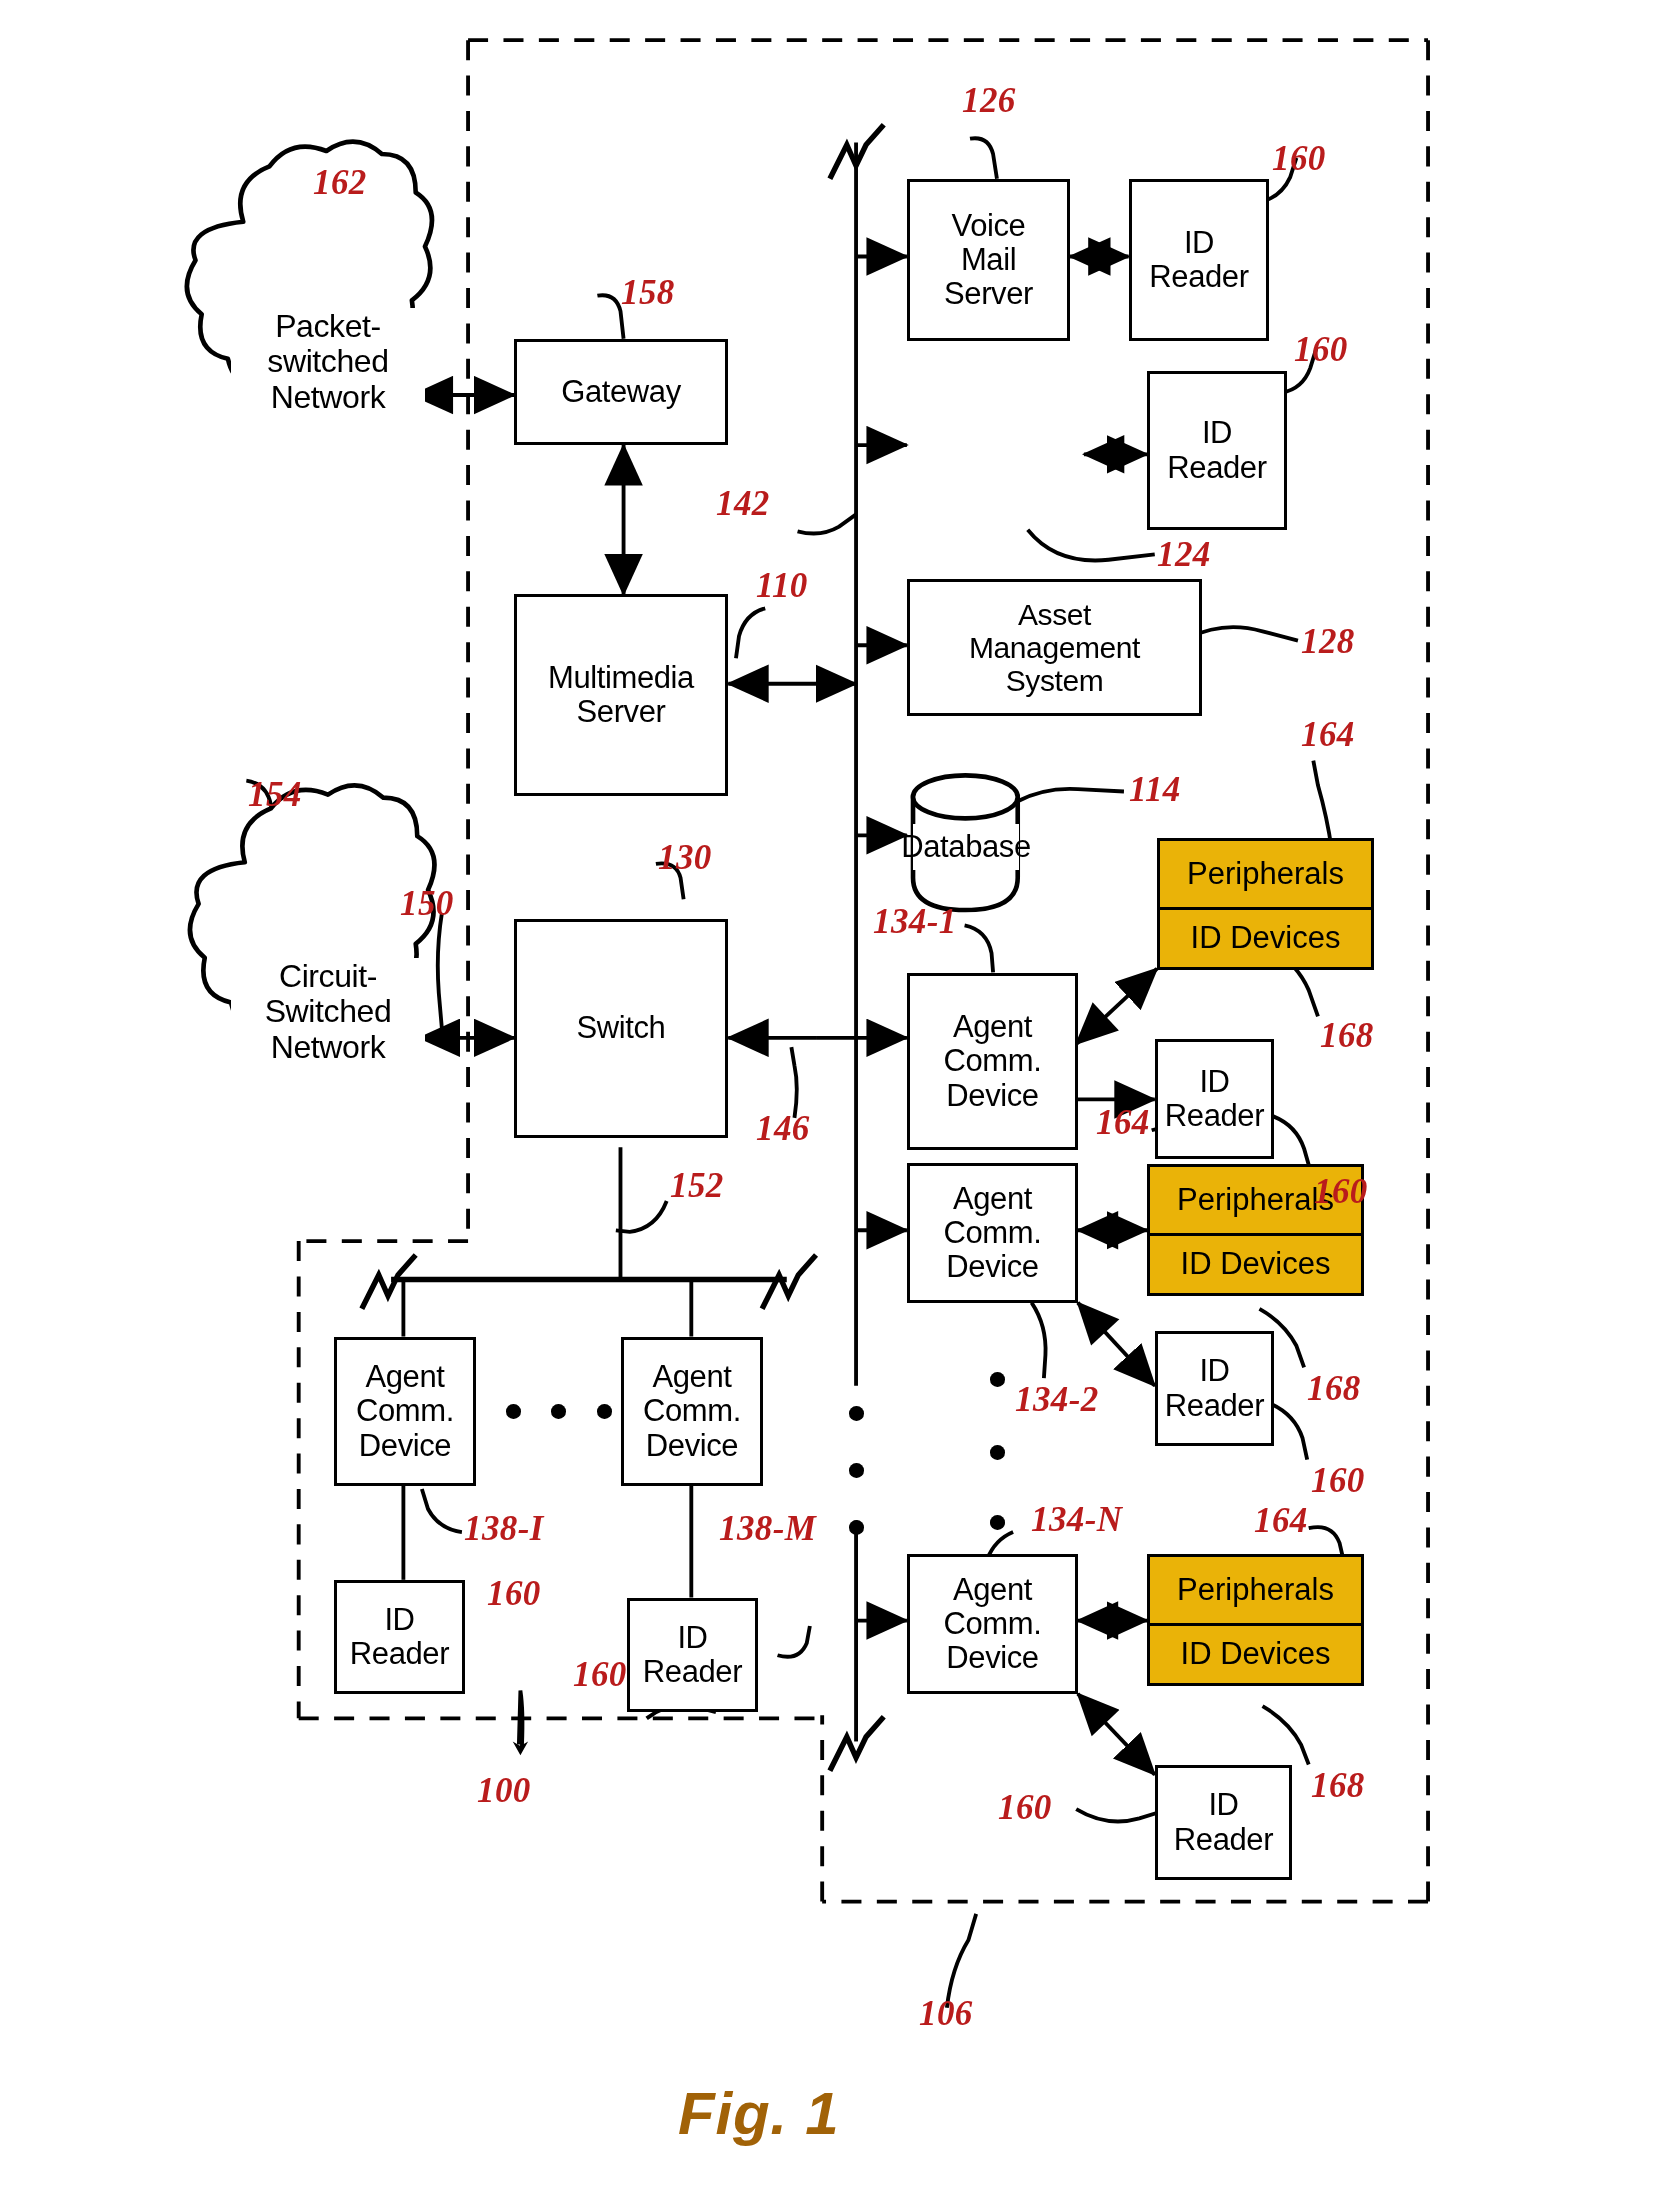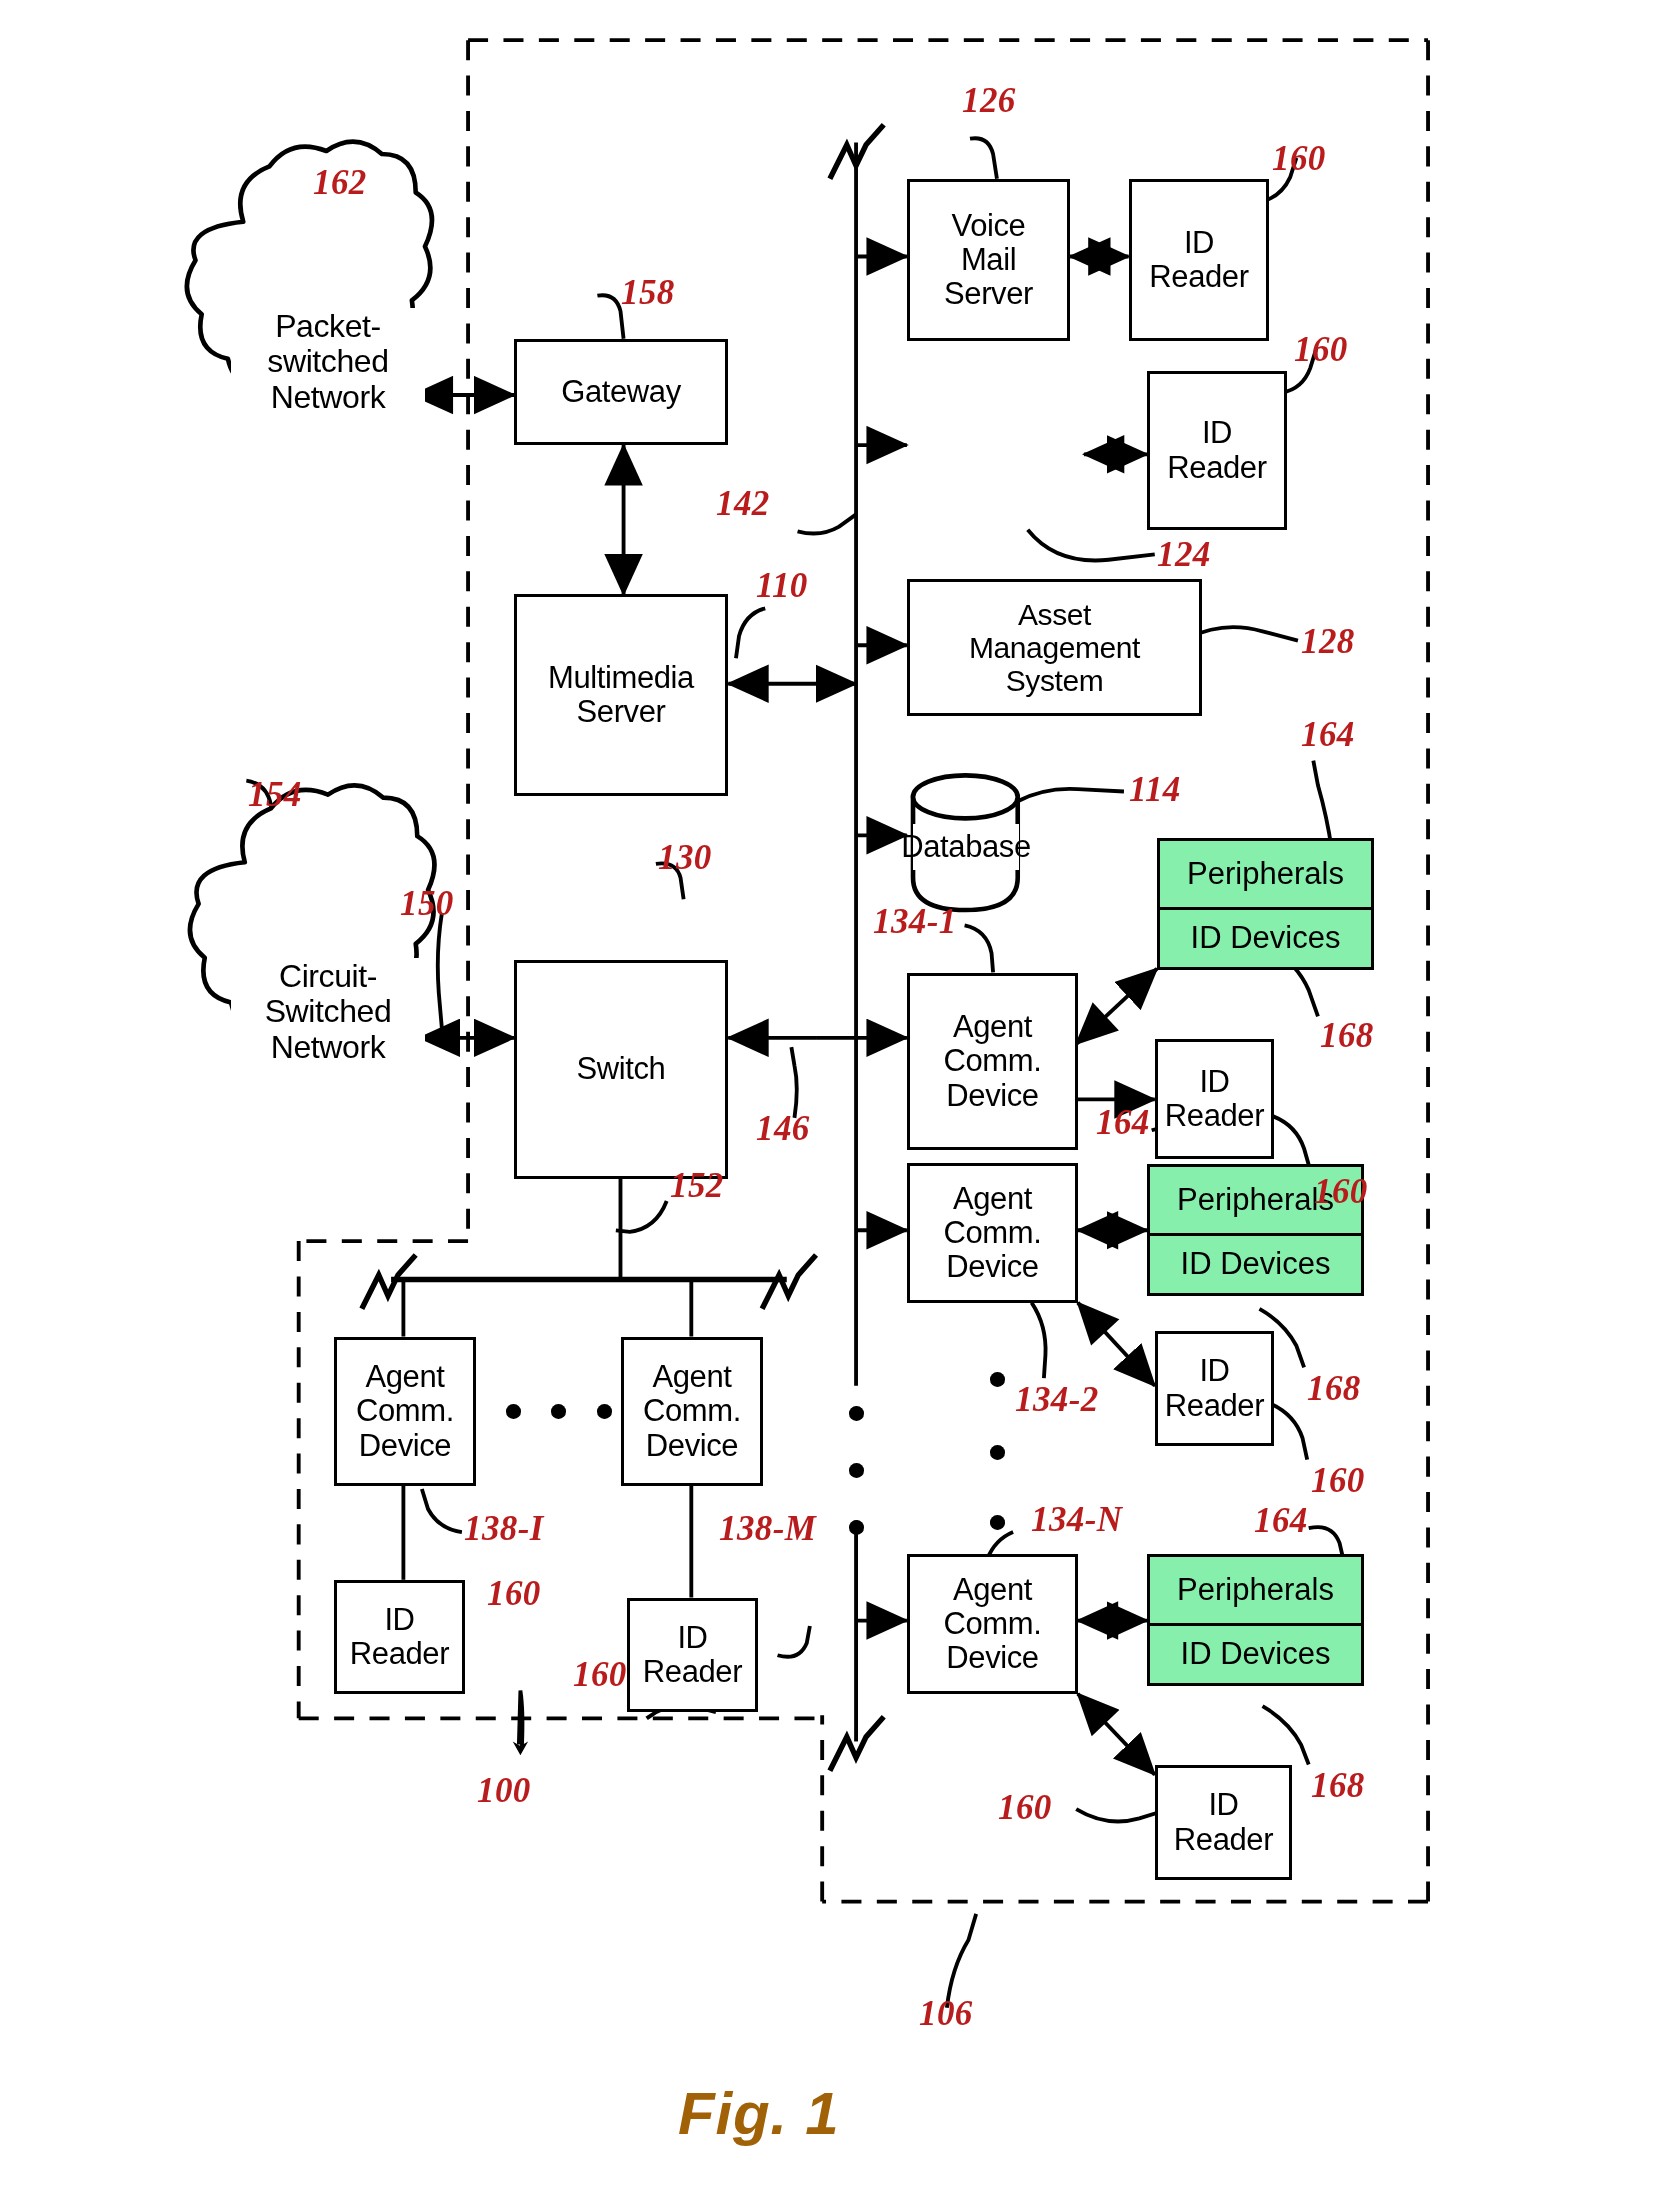--- a/index.html
+++ b/index.html
@@ -27,21 +27,21 @@
     line-height:1.10;
     color:#000;
     letter-spacing:-0.4px;
   }
   .box.tight{font-size:30px;}
   .box .ln{display:block;white-space:nowrap;}
   
   .splitbox{
     position:absolute;
     border:3.8px solid #000;
-    background:#86efac;
+    background:#eab308;
     box-sizing:border-box;
     display:flex;
     flex-direction:column;
     color:#000;
   }
   .splitbox .part{
     flex:1;
     display:flex;
     align-items:center;
     justify-content:center;
@@ -263,21 +263,21 @@
 
   <div class="box" style="left:514px;top:339px;width:214px;height:106px;">
     <span class="ln">Gateway</span>
   </div>
 
   <div class="box" style="left:514px;top:594px;width:214px;height:202px;">
     <span class="ln">Multimedia</span>
     <span class="ln">Server</span>
   </div>
 
-  <div class="box" style="left:514px;top:960px;width:214px;height:219px;">
+  <div class="box" style="left:514px;top:919px;width:214px;height:219px;">
     <span class="ln">Switch</span>
   </div>
 
   <div class="box" style="left:907px;top:179px;width:163px;height:162px;">
     <span class="ln">Voice</span>
     <span class="ln">Mail</span>
     <span class="ln">Server</span>
   </div>
 
   <div class="box" style="left:1129px;top:179px;width:140px;height:162px;">

